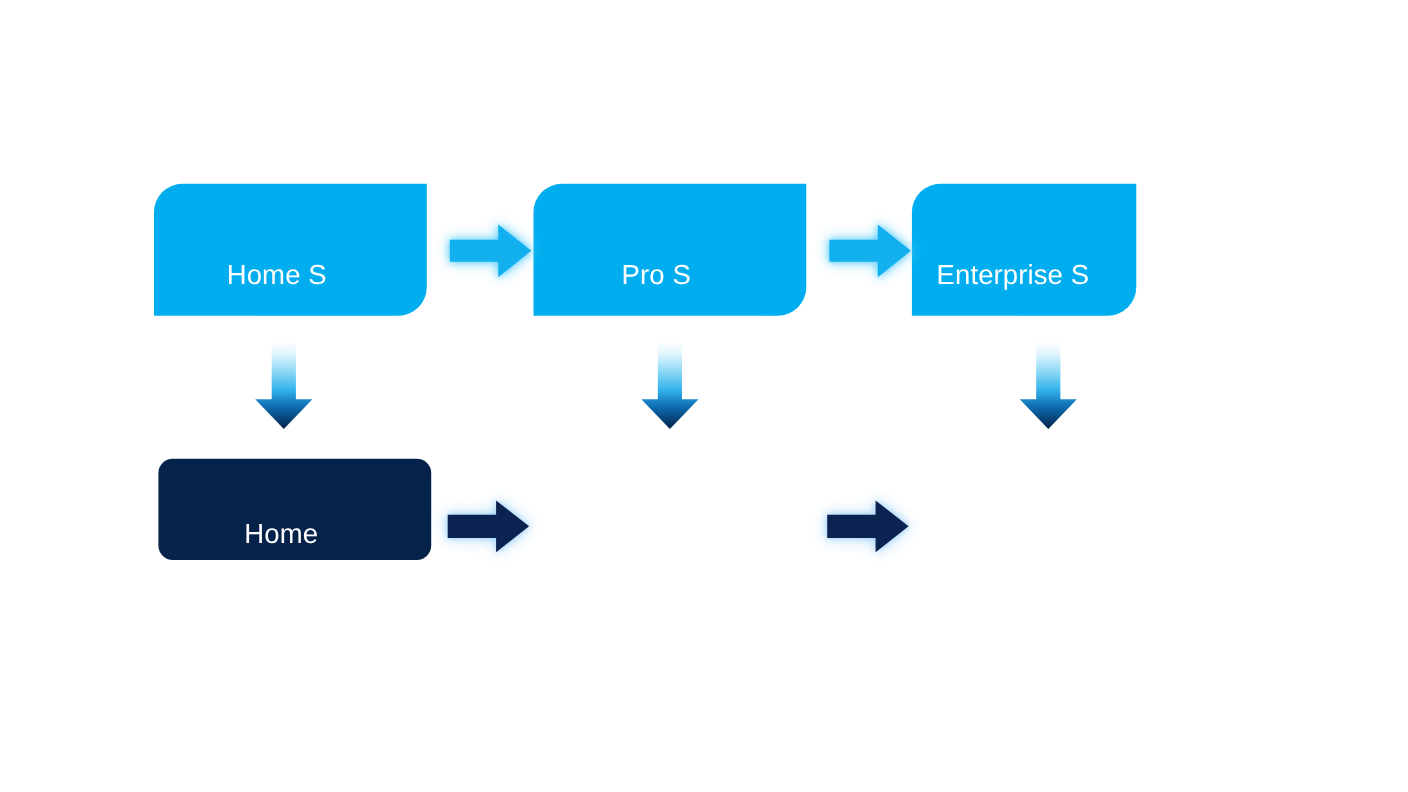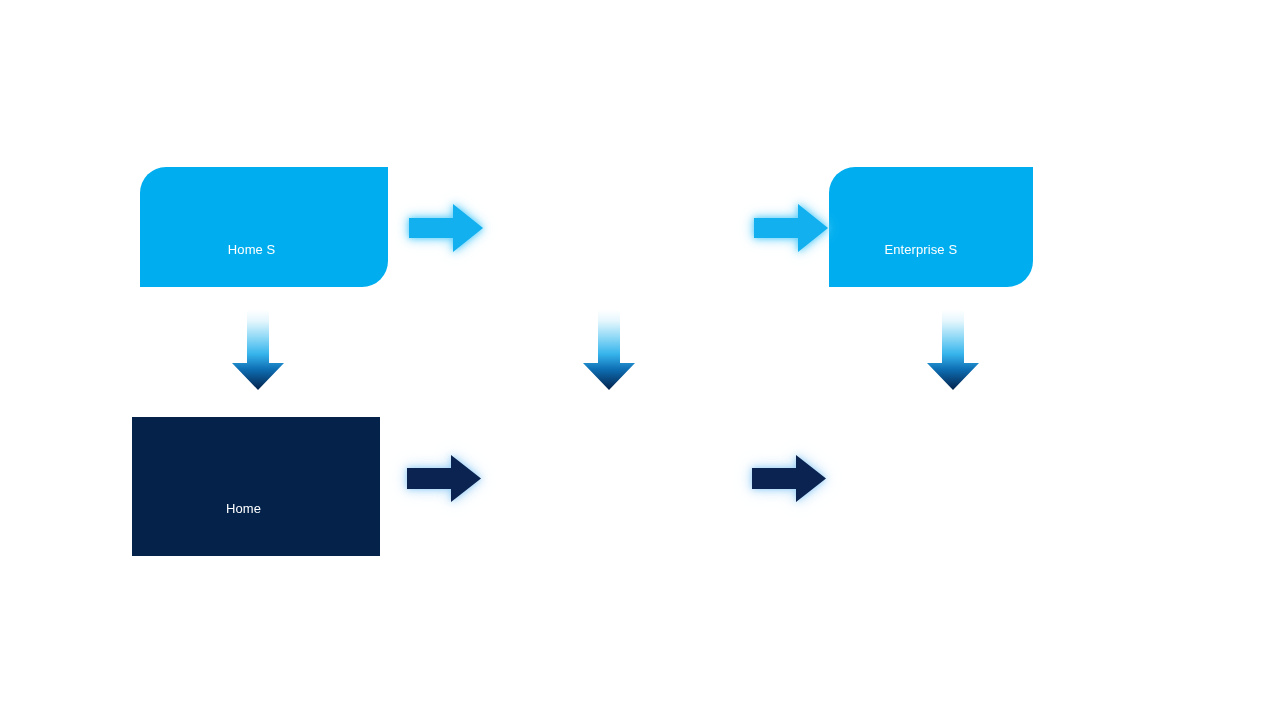--- a/index.html
+++ b/index.html
@@ -26,21 +26,21 @@
   
   .node {
     position: absolute;
     box-sizing: border-box;
     display: flex;
     align-items: center;
     justify-content: center;
   }
 
   .node .node-label {
-    font-size: 13px;
+    font-size: 25px;
     line-height: 1.2;
     color: #ffffff;
     white-space: nowrap;
     letter-spacing: 0.1px;
     margin-top: 45px;
   }
 
   
   .node.tier-soft {
     background: #00AEEF;
@@ -111,20 +111,25 @@
       </linearGradient>
     </defs>
   </svg>
 
   <div class="node tier-soft" style="left:140px; top:167px; width:248px; height:120px;">
     <div class="text-area">
       <span class="node-label">Home S</span>
     </div>
   </div>
 
+  <div class="node tier-soft" style="left:485px; top:167px; width:248px; height:120px;">
+    <div class="text-area">
+      <span class="node-label">Pro S</span>
+    </div>
+  </div>
 
   <div class="node tier-soft" style="left:829px; top:167px; width:204px; height:120px;">
     <div class="text-area">
       <span class="node-label">Enterprise S</span>
     </div>
   </div>
 
   <div class="arrow arrow-right-soft glow-cyan" style="left:409px; top:204px; width:74px; height:48px;">
     <svg viewBox="0 0 74 48" preserveAspectRatio="none">
       <polygon class="arrow-body" points="0,14 44,14 44,0 74,24 44,48 44,34 0,34"></polygon>
@@ -148,21 +153,21 @@
       <polygon class="arrow-body" points="15,0 37,0 37,53 52,53 26,80 0,53 15,53"></polygon>
     </svg>
   </div>
 
   <div class="arrow arrow-down" style="left:927px; top:310px; width:52px; height:80px;">
     <svg viewBox="0 0 52 80" preserveAspectRatio="none">
       <polygon class="arrow-body" points="15,0 37,0 37,53 52,53 26,80 0,53 15,53"></polygon>
     </svg>
   </div>
 
-  <div class="node tier-hard" style="left:132px; top:417px; width:248px; height:139px;">
+  <div class="node tier-hard" style="left:144px; top:417px; width:248px; height:92px;border-radius:13px;">
     <div class="text-area">
       <span class="node-label">Home</span>
     </div>
   </div>
 
 
 
   <div class="arrow arrow-right-hard glow-navy" style="left:407px; top:455px; width:74px; height:47px;">
     <svg viewBox="0 0 74 47" preserveAspectRatio="none">
       <polygon class="arrow-body" points="0,13 44,13 44,0 74,23.5 44,47 44,34 0,34"></polygon>

